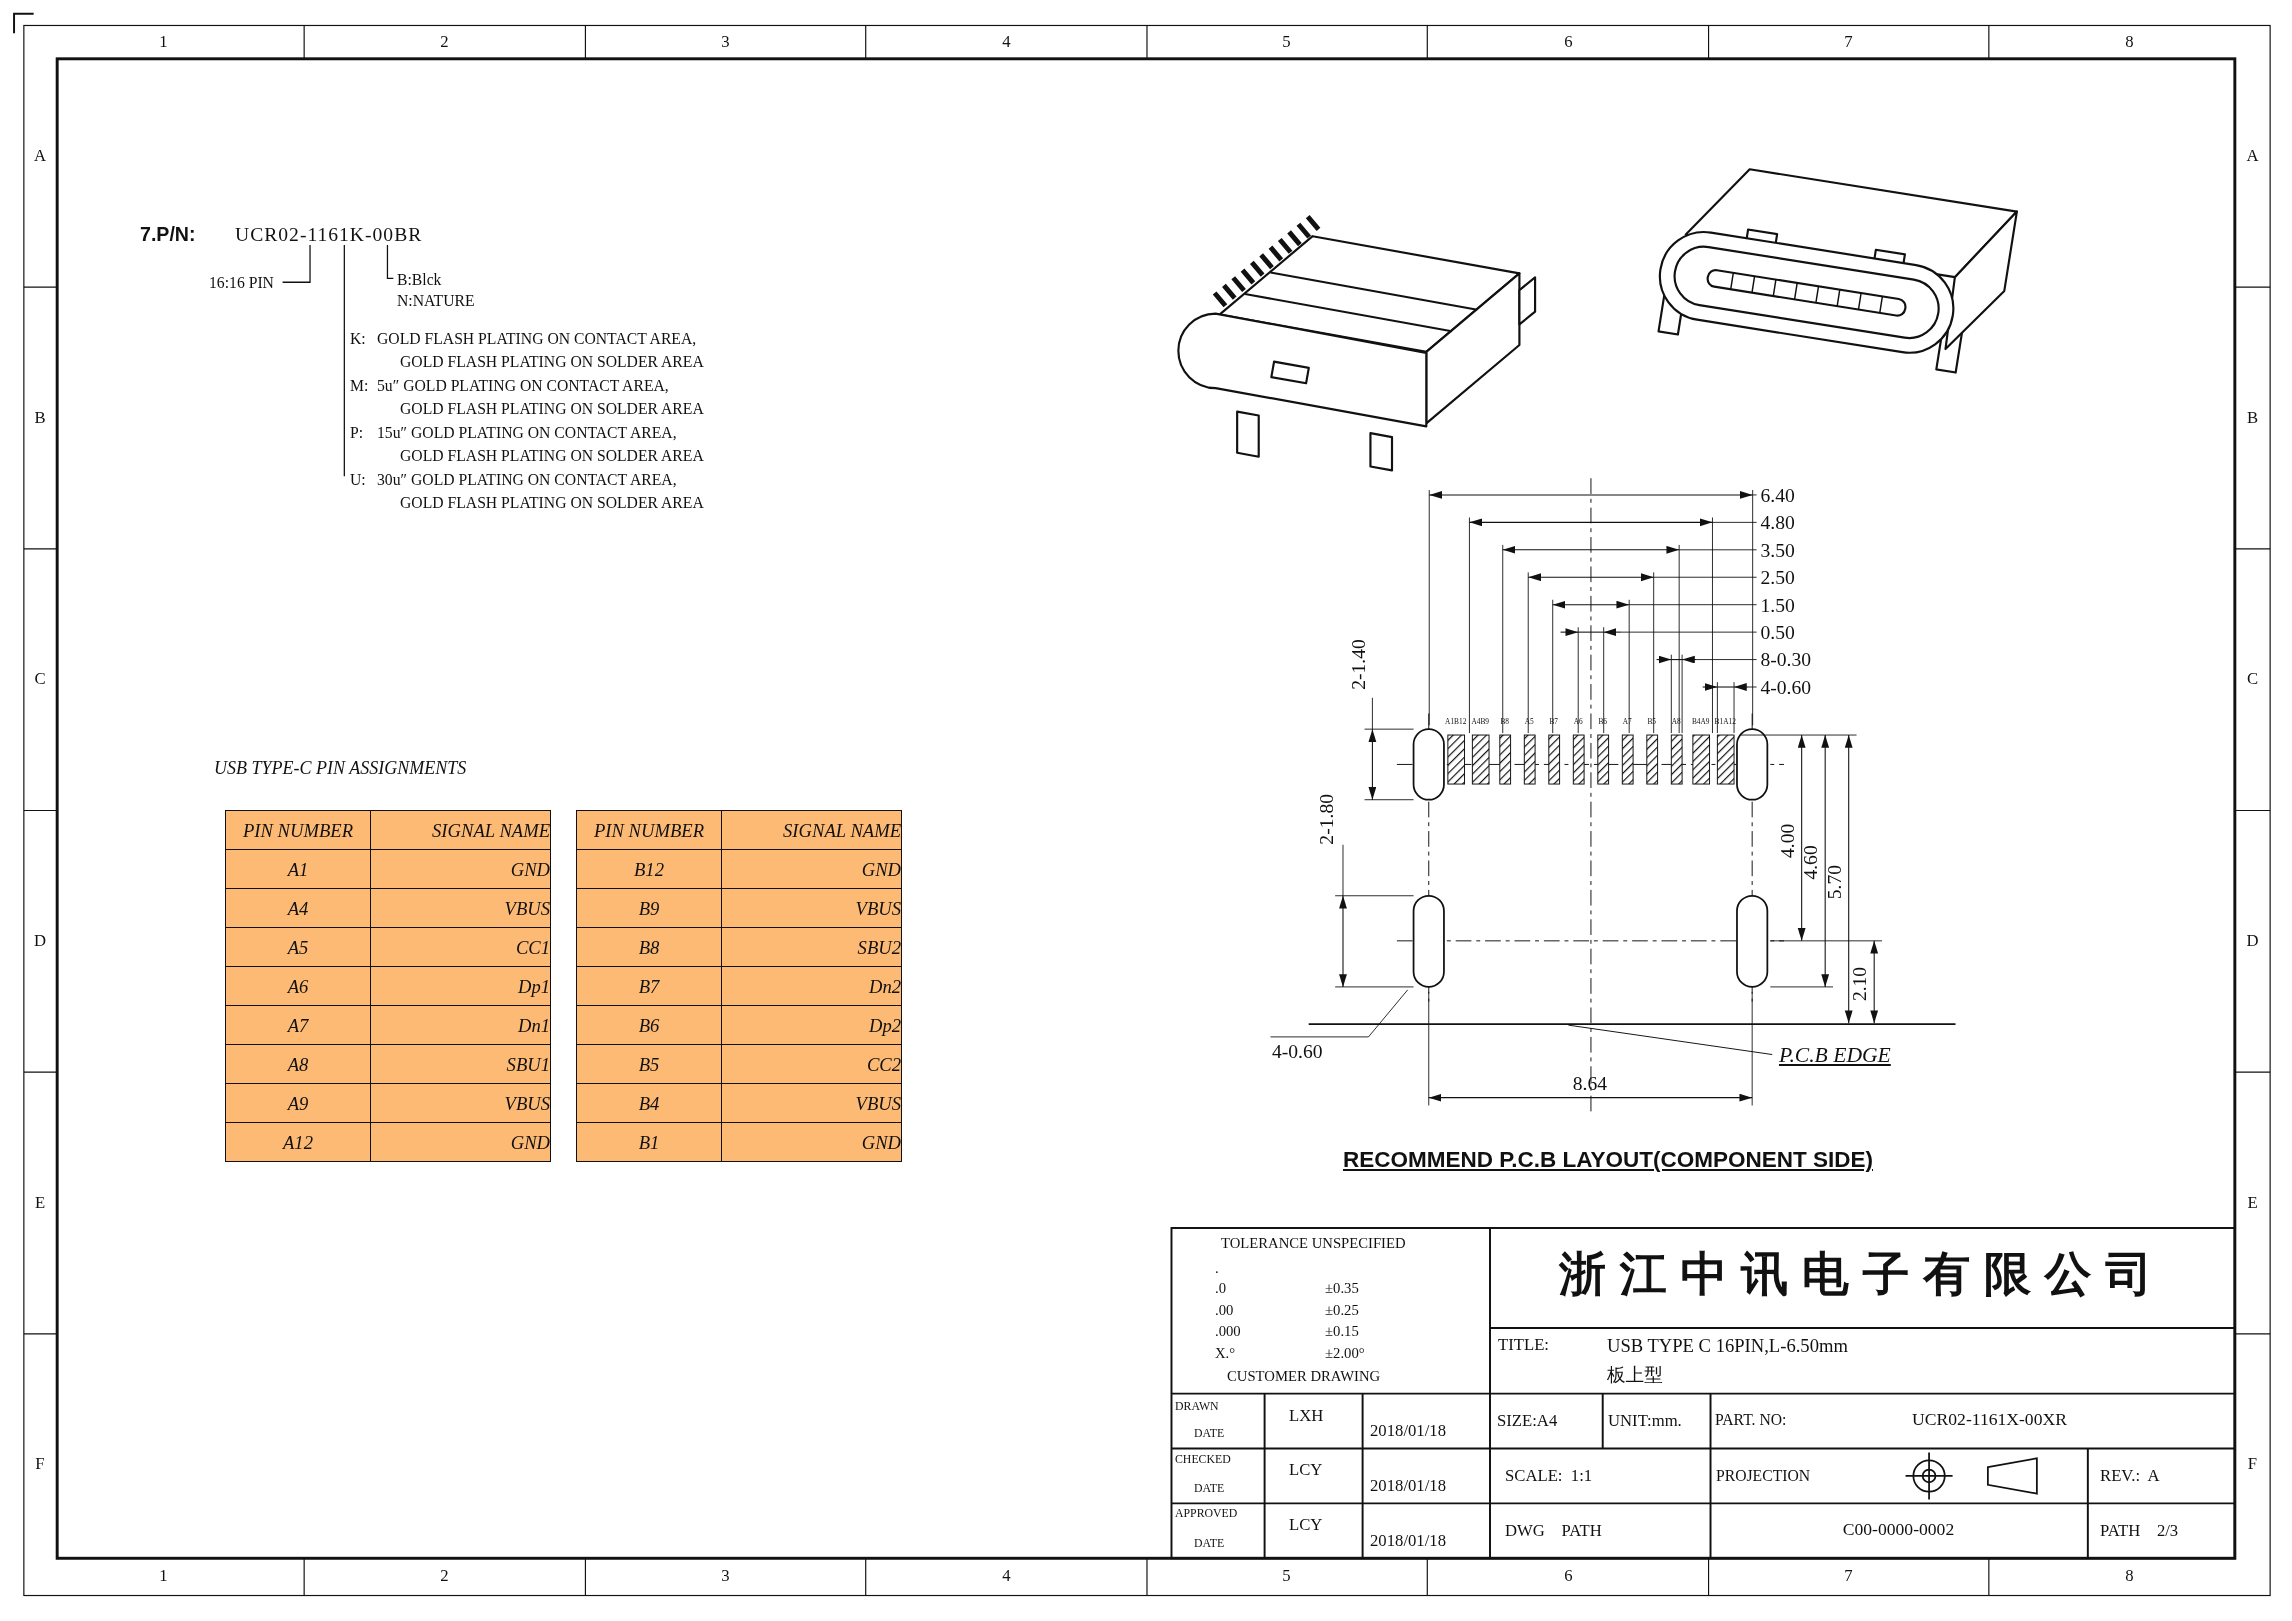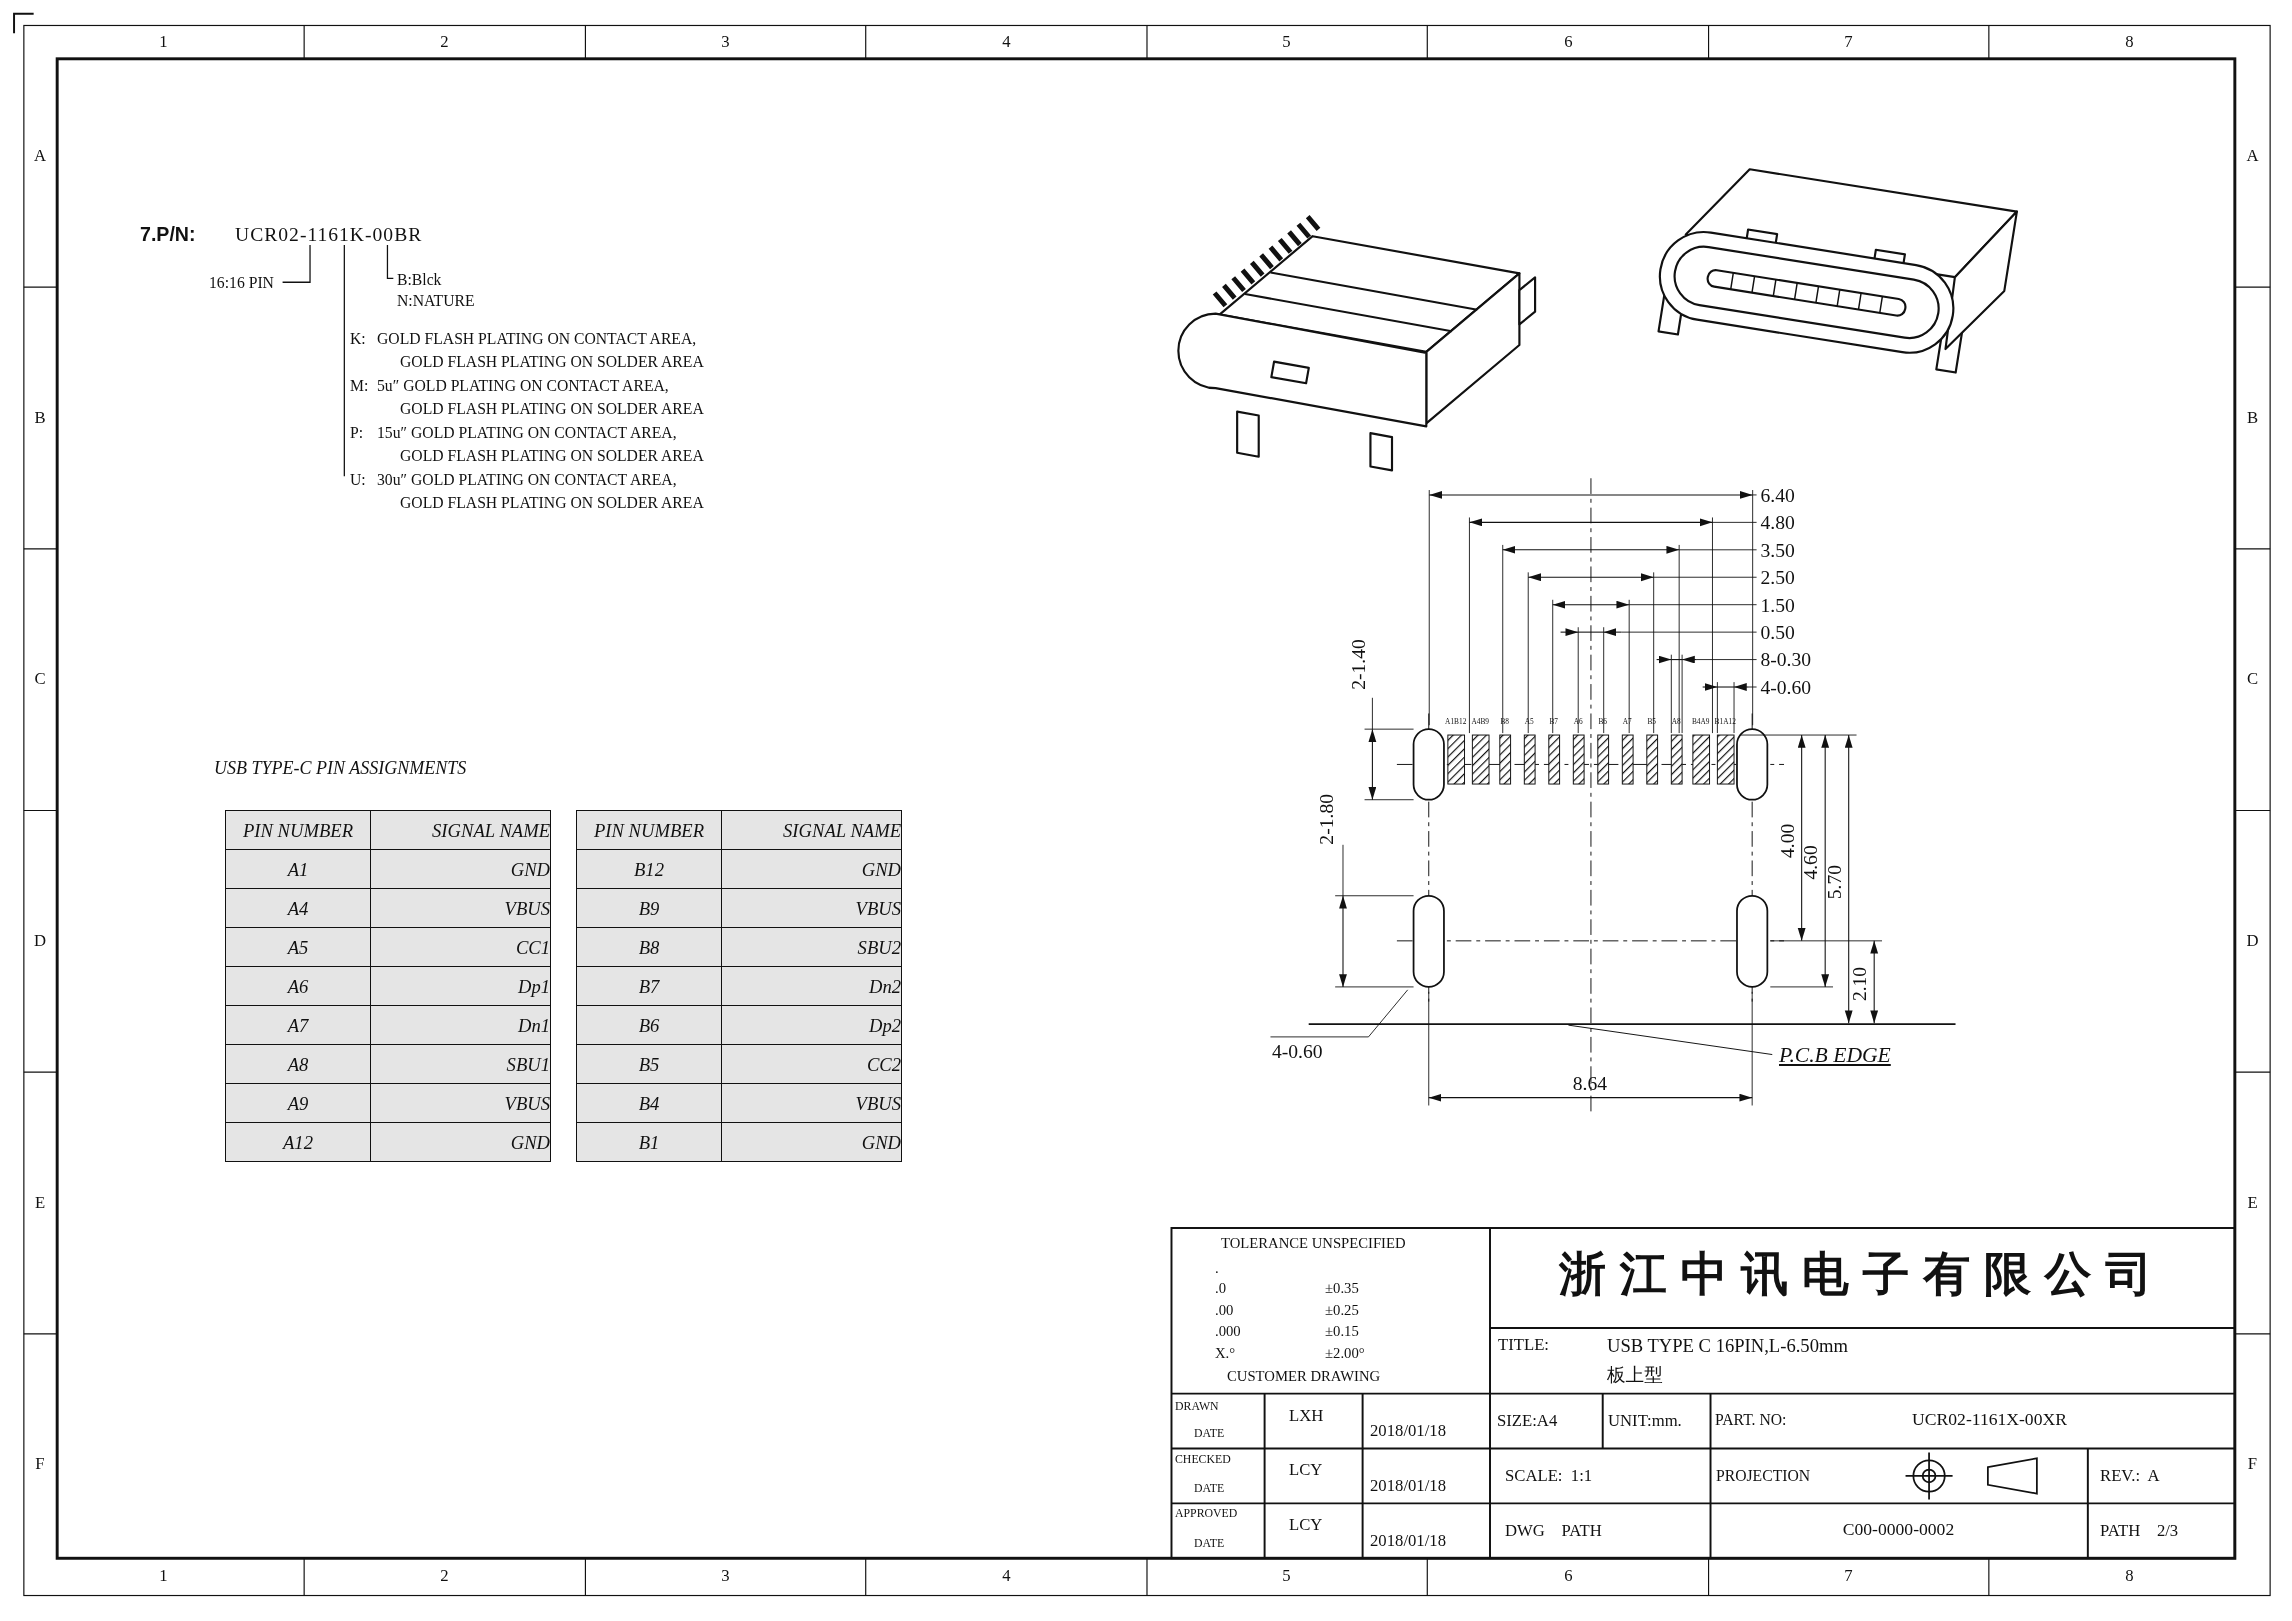--- a/index.html
+++ b/index.html
@@ -5,21 +5,21 @@
   *{margin:0;padding:0;box-sizing:border-box}
   html,body{background:#9a9a9a}
   .sheet{position:relative;width:2293px;height:1621px;background:#fff;
          font-family:"Liberation Serif",serif;color:#111;overflow:hidden}
   svg.layer{position:absolute;left:0;top:0}
   .abs{position:absolute;white-space:pre;line-height:1.15}
   .zone{position:absolute;width:29px;text-align:center;font-size:16.7px}
   .it{font-style:italic}
   .sans{font-family:"Liberation Sans",sans-serif}
   .b{font-weight:bold}
-  table.pins{border-collapse:collapse;background:#e5e5e5}
+  table.pins{border-collapse:collapse;background:#fdba74}
   .pins th,.pins td{border:1.6px solid #111;height:39px;font-style:italic;
         font-size:18.6px;font-family:"Liberation Serif",serif;font-weight:normal}
   .pins .c0{width:145px;text-align:center}
   .pins .c1{width:180px;text-align:right;padding-left:17.6px}
   .pins th.c1{padding-left:11.8px}
   svg text{font-family:"Liberation Serif",serif;font-size:20px;fill:#111;stroke:none}
   svg text.padlab{font-size:7.5px}
   .tolbox{border:2px solid #111;text-align:center;font-size:20.6px;font-weight:bold;
           font-family:"Liberation Sans",sans-serif;line-height:35px}
   .rec{font-family:"Liberation Sans",sans-serif;font-weight:bold;font-size:22.5px;
@@ -343,20 +343,21 @@
   <tr><td class="c0">B7</td><td class="c1">Dn2</td></tr>
   <tr><td class="c0">B6</td><td class="c1">Dp2</td></tr>
   <tr><td class="c0">B5</td><td class="c1">CC2</td></tr>
   <tr><td class="c0">B4</td><td class="c1">VBUS</td></tr>
   <tr><td class="c0">B1</td><td class="c1">GND</td></tr>
 </tbody></table>
 </div>
 
 <span class="abs" style="left:1272px;top:1041px;font-size:19.6px">4-0.60</span>
 <span class="abs it" style="left:1779px;top:1043px;font-size:21.6px;text-decoration:underline">P.C.B EDGE</span>
+<div class="abs rec" style="left:1304px;top:1147px;width:608px">RECOMMEND P.C.B LAYOUT(COMPONENT SIDE)</div>
 
 <span class="abs" style="left:1221px;top:1235px;font-size:14.7px">TOLERANCE UNSPECIFIED</span>
 <span class="abs" style="left:1215px;top:1260px;font-size:14.7px">.</span>
 <span class="abs" style="left:1215px;top:1280px;font-size:14.7px">.0</span>
 <span class="abs" style="left:1325px;top:1280px;font-size:14.7px">±0.35</span>
 <span class="abs" style="left:1215px;top:1302px;font-size:14.7px">.00</span>
 <span class="abs" style="left:1325px;top:1302px;font-size:14.7px">±0.25</span>
 <span class="abs" style="left:1215px;top:1323px;font-size:14.7px">.000</span>
 <span class="abs" style="left:1325px;top:1323px;font-size:14.7px">±0.15</span>
 <span class="abs" style="left:1215px;top:1345px;font-size:14.7px">X.°</span>

